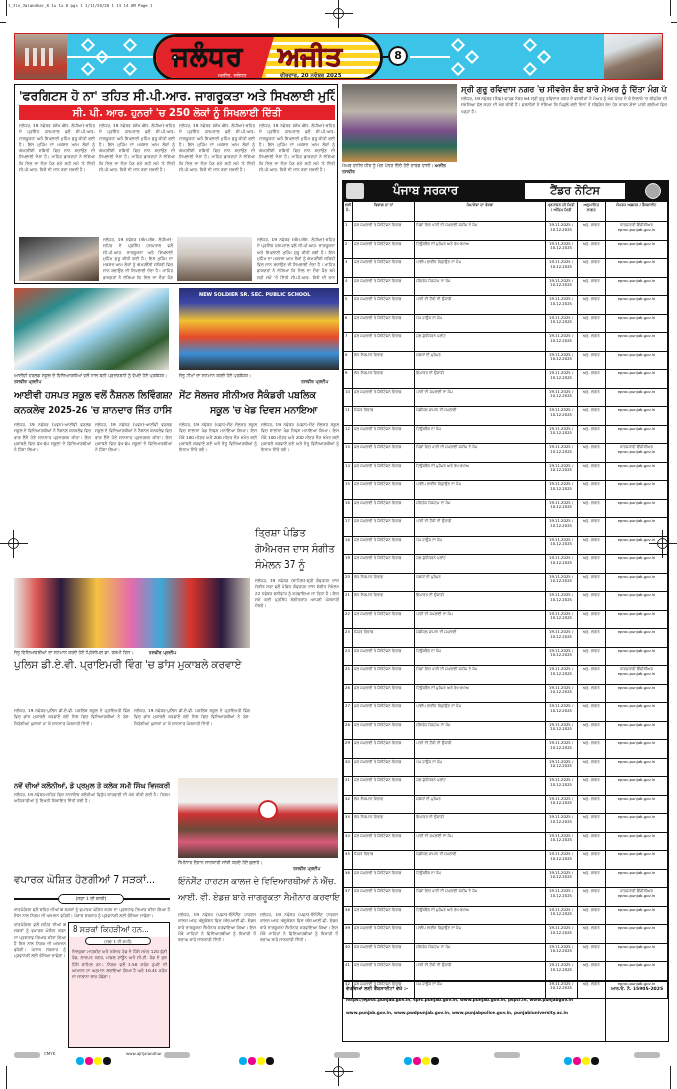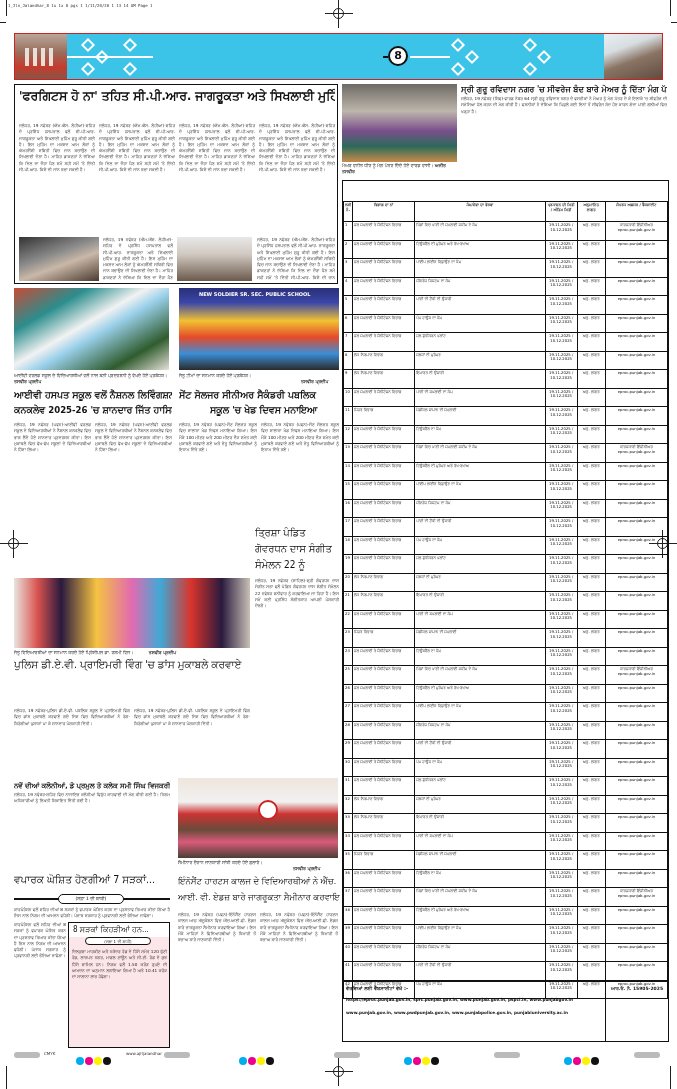--- a/index.html
+++ b/index.html
@@ -79,34 +79,43 @@
       <div class="win" style="left:26px"></div>
       <div class="win" style="left:34px"></div>
   </div>
   <div class="abs diamond" style="left:68px;top:6px;"></div>
   <div class="abs diamond" style="left:82px;top:18px;"></div>
   <div class="abs diamond" style="left:68px;top:30px;"></div>
   <div class="abs diamond" style="left:110px;top:6px;"></div>
   <div class="abs diamond" style="left:110px;top:30px;"></div>
   <div class="abs" style="left:52px;top:22px;width:86px;height:2px;background:#fff;"></div>
 
+  <div class="abs mast-pill">
+    <div class="abs mast-yellow-stripes"></div>
+    <div class="abs mast-red"></div>
+    <div class="abs mast-title-1">ਜਲੰਧਰ</div>
+    <div class="abs mast-title-2">ਅਜੀਤ</div>
+    <div class="abs mast-sub">ਅਜੀਤ, ਜਲੰਧਰ</div>
+    <div class="abs mast-date">ਵੀਰਵਾਰ, 20 ਨਵੰਬਰ 2025</div>
+  </div>
   <div class="abs" style="left:368px;top:22px;width:5px;height:2px;background:#111;"></div>
   <div class="abs page-no">8</div>
   <div class="abs" style="left:395px;top:22px;width:40px;height:2px;background:#fff;"></div>
   <div class="abs diamond" style="left:438px;top:6px;"></div>
   <div class="abs diamond" style="left:452px;top:18px;"></div>
   <div class="abs diamond" style="left:438px;top:30px;"></div>
   <div class="abs diamond" style="left:510px;top:6px;"></div>
   <div class="abs diamond" style="left:524px;top:18px;"></div>
   <div class="abs diamond" style="left:510px;top:30px;"></div>
   <div class="abs mast-photo-r"></div>
 </div>
 
 <div class="abs box-border" style="left:14px;top:84px;width:324px;height:200px;">
   <div class="abs hl" style="left:4px;top:3px;width:316px;font-size:12.5px;">'ਫਰਗਿਟਸ ਹੋ ਨਾ' ਤਹਿਤ ਸੀ.ਪੀ.ਆਰ. ਜਾਗਰੂਕਤਾ ਅਤੇ ਸਿਖਲਾਈ ਮੁਹਿੰਮ ਸ਼ੁਰੂ</div>
+  <div class="abs redbar" style="left:4px;top:20px;width:316px;height:15px;font-size:10px;line-height:15px;">ਸੀ. ਪੀ. ਆਰ. ਹੁਨਰਾਂ 'ਚ 250 ਲੋਕਾਂ ਨੂੰ ਸਿਖਲਾਈ ਦਿੱਤੀ</div>
   <div class="abs cols" style="left:4px;top:38px;width:316px;height:112px;">
     <div class="col txt">ਜਲੰਧਰ, 19 ਨਵੰਬਰ (ਐੱਮ.ਐੱਸ. ਲੋਹੀਆ)-ਸ਼ਹਿਰ ਦੇ ਪ੍ਰਸਿੱਧ ਹਸਪਤਾਲ ਵਲੋਂ ਸੀ.ਪੀ.ਆਰ. ਜਾਗਰੂਕਤਾ ਅਤੇ ਸਿਖਲਾਈ ਮੁਹਿੰਮ ਸ਼ੁਰੂ ਕੀਤੀ ਗਈ ਹੈ। ਇਸ ਮੁਹਿੰਮ ਦਾ ਮਕਸਦ ਆਮ ਲੋਕਾਂ ਨੂੰ ਐਮਰਜੈਂਸੀ ਸਥਿਤੀ ਵਿਚ ਜਾਨ ਬਚਾਉਣ ਦੀ ਸਿਖਲਾਈ ਦੇਣਾ ਹੈ। ਮਾਹਿਰ ਡਾਕਟਰਾਂ ਨੇ ਦੱਸਿਆ ਕਿ ਦਿਲ ਦਾ ਦੌਰਾ ਪੈਣ ਸਮੇਂ ਸਹੀ ਸਮੇਂ 'ਤੇ ਦਿੱਤੀ ਸੀ.ਪੀ.ਆਰ. ਕਿਸੇ ਦੀ ਜਾਨ ਬਚਾ ਸਕਦੀ ਹੈ।</div>
     <div class="col txt">ਜਲੰਧਰ, 19 ਨਵੰਬਰ (ਐੱਮ.ਐੱਸ. ਲੋਹੀਆ)-ਸ਼ਹਿਰ ਦੇ ਪ੍ਰਸਿੱਧ ਹਸਪਤਾਲ ਵਲੋਂ ਸੀ.ਪੀ.ਆਰ. ਜਾਗਰੂਕਤਾ ਅਤੇ ਸਿਖਲਾਈ ਮੁਹਿੰਮ ਸ਼ੁਰੂ ਕੀਤੀ ਗਈ ਹੈ। ਇਸ ਮੁਹਿੰਮ ਦਾ ਮਕਸਦ ਆਮ ਲੋਕਾਂ ਨੂੰ ਐਮਰਜੈਂਸੀ ਸਥਿਤੀ ਵਿਚ ਜਾਨ ਬਚਾਉਣ ਦੀ ਸਿਖਲਾਈ ਦੇਣਾ ਹੈ। ਮਾਹਿਰ ਡਾਕਟਰਾਂ ਨੇ ਦੱਸਿਆ ਕਿ ਦਿਲ ਦਾ ਦੌਰਾ ਪੈਣ ਸਮੇਂ ਸਹੀ ਸਮੇਂ 'ਤੇ ਦਿੱਤੀ ਸੀ.ਪੀ.ਆਰ. ਕਿਸੇ ਦੀ ਜਾਨ ਬਚਾ ਸਕਦੀ ਹੈ।</div>
     <div class="col txt">ਜਲੰਧਰ, 19 ਨਵੰਬਰ (ਐੱਮ.ਐੱਸ. ਲੋਹੀਆ)-ਸ਼ਹਿਰ ਦੇ ਪ੍ਰਸਿੱਧ ਹਸਪਤਾਲ ਵਲੋਂ ਸੀ.ਪੀ.ਆਰ. ਜਾਗਰੂਕਤਾ ਅਤੇ ਸਿਖਲਾਈ ਮੁਹਿੰਮ ਸ਼ੁਰੂ ਕੀਤੀ ਗਈ ਹੈ। ਇਸ ਮੁਹਿੰਮ ਦਾ ਮਕਸਦ ਆਮ ਲੋਕਾਂ ਨੂੰ ਐਮਰਜੈਂਸੀ ਸਥਿਤੀ ਵਿਚ ਜਾਨ ਬਚਾਉਣ ਦੀ ਸਿਖਲਾਈ ਦੇਣਾ ਹੈ। ਮਾਹਿਰ ਡਾਕਟਰਾਂ ਨੇ ਦੱਸਿਆ ਕਿ ਦਿਲ ਦਾ ਦੌਰਾ ਪੈਣ ਸਮੇਂ ਸਹੀ ਸਮੇਂ 'ਤੇ ਦਿੱਤੀ ਸੀ.ਪੀ.ਆਰ. ਕਿਸੇ ਦੀ ਜਾਨ ਬਚਾ ਸਕਦੀ ਹੈ।</div>
     <div class="col txt">ਜਲੰਧਰ, 19 ਨਵੰਬਰ (ਐੱਮ.ਐੱਸ. ਲੋਹੀਆ)-ਸ਼ਹਿਰ ਦੇ ਪ੍ਰਸਿੱਧ ਹਸਪਤਾਲ ਵਲੋਂ ਸੀ.ਪੀ.ਆਰ. ਜਾਗਰੂਕਤਾ ਅਤੇ ਸਿਖਲਾਈ ਮੁਹਿੰਮ ਸ਼ੁਰੂ ਕੀਤੀ ਗਈ ਹੈ। ਇਸ ਮੁਹਿੰਮ ਦਾ ਮਕਸਦ ਆਮ ਲੋਕਾਂ ਨੂੰ ਐਮਰਜੈਂਸੀ ਸਥਿਤੀ ਵਿਚ ਜਾਨ ਬਚਾਉਣ ਦੀ ਸਿਖਲਾਈ ਦੇਣਾ ਹੈ। ਮਾਹਿਰ ਡਾਕਟਰਾਂ ਨੇ ਦੱਸਿਆ ਕਿ ਦਿਲ ਦਾ ਦੌਰਾ ਪੈਣ ਸਮੇਂ ਸਹੀ ਸਮੇਂ 'ਤੇ ਦਿੱਤੀ ਸੀ.ਪੀ.ਆਰ. ਕਿਸੇ ਦੀ ਜਾਨ ਬਚਾ ਸਕਦੀ ਹੈ।</div>
   </div>
   <div class="abs photo" style="left:4px;top:152px;width:80px;height:44px;background:linear-gradient(160deg,#333 0%,#8a8a8a 40%,#c9b8a8 60%,#4a3a2e 100%);"></div>
   <div class="abs txt" style="left:88px;top:152px;width:70px;height:44px;">ਜਲੰਧਰ, 19 ਨਵੰਬਰ (ਐੱਮ.ਐੱਸ. ਲੋਹੀਆ)-ਸ਼ਹਿਰ ਦੇ ਪ੍ਰਸਿੱਧ ਹਸਪਤਾਲ ਵਲੋਂ ਸੀ.ਪੀ.ਆਰ. ਜਾਗਰੂਕਤਾ ਅਤੇ ਸਿਖਲਾਈ ਮੁਹਿੰਮ ਸ਼ੁਰੂ ਕੀਤੀ ਗਈ ਹੈ। ਇਸ ਮੁਹਿੰਮ ਦਾ ਮਕਸਦ ਆਮ ਲੋਕਾਂ ਨੂੰ ਐਮਰਜੈਂਸੀ ਸਥਿਤੀ ਵਿਚ ਜਾਨ ਬਚਾਉਣ ਦੀ ਸਿਖਲਾਈ ਦੇਣਾ ਹੈ। ਮਾਹਿਰ ਡਾਕਟਰਾਂ ਨੇ ਦੱਸਿਆ ਕਿ ਦਿਲ ਦਾ ਦੌਰਾ ਪੈਣ ਸਮੇਂ ਸਹੀ ਸਮੇਂ 'ਤੇ ਦਿੱਤੀ ਸੀ.ਪੀ.ਆਰ. ਕਿਸੇ ਦੀ ਜਾਨ ਬਚਾ ਸਕਦੀ ਹੈ।</div>
   <div class="abs photo" style="left:162px;top:152px;width:75px;height:44px;background:linear-gradient(180deg,#e8e8e8 0%,#d0c8c0 40%,#6b5a4c 100%);"></div>
   <div class="abs txt" style="left:242px;top:152px;width:78px;height:44px;">ਜਲੰਧਰ, 19 ਨਵੰਬਰ (ਐੱਮ.ਐੱਸ. ਲੋਹੀਆ)-ਸ਼ਹਿਰ ਦੇ ਪ੍ਰਸਿੱਧ ਹਸਪਤਾਲ ਵਲੋਂ ਸੀ.ਪੀ.ਆਰ. ਜਾਗਰੂਕਤਾ ਅਤੇ ਸਿਖਲਾਈ ਮੁਹਿੰਮ ਸ਼ੁਰੂ ਕੀਤੀ ਗਈ ਹੈ। ਇਸ ਮੁਹਿੰਮ ਦਾ ਮਕਸਦ ਆਮ ਲੋਕਾਂ ਨੂੰ ਐਮਰਜੈਂਸੀ ਸਥਿਤੀ ਵਿਚ ਜਾਨ ਬਚਾਉਣ ਦੀ ਸਿਖਲਾਈ ਦੇਣਾ ਹੈ। ਮਾਹਿਰ ਡਾਕਟਰਾਂ ਨੇ ਦੱਸਿਆ ਕਿ ਦਿਲ ਦਾ ਦੌਰਾ ਪੈਣ ਸਮੇਂ ਸਹੀ ਸਮੇਂ 'ਤੇ ਦਿੱਤੀ ਸੀ.ਪੀ.ਆਰ. ਕਿਸੇ ਦੀ ਜਾਨ ਬਚਾ ਸਕਦੀ ਹੈ।</div>
@@ -114,20 +123,26 @@
 
 <div class="abs photo" style="left:342px;top:84px;width:115px;height:78px;background:linear-gradient(180deg,#6e6a64 0%,#bdb6ac 35%,#7a4f8c 60%,#2b6a5a 80%,#c98c4a 100%);"></div>
 <div class="abs cap" style="left:342px;top:163px;width:115px;">
   <span>ਮੇਅਰ ਵਨੀਤ ਧੀਰ ਨੂੰ ਮੰਗ ਪੱਤਰ ਦਿੰਦੇ ਹੋਏ ਵਾਰਡ ਵਾਸੀ।</span>
   <span class="credit">ਅਜੀਤ ਤਸਵੀਰ</span>
 </div>
 <div class="abs hl" style="left:461px;top:84px;width:206px;font-size:8.2px;">ਸ੍ਰੀ ਗੁਰੂ ਰਵਿਦਾਸ ਨਗਰ 'ਚ ਸੀਵਰੇਜ ਬੰਦ ਬਾਰੇ ਮੇਅਰ ਨੂੰ ਦਿੱਤਾ ਮੰਗ ਪੱਤਰ</div>
 <div class="abs txt" style="left:461px;top:96px;width:206px;height:78px;">ਜਲੰਧਰ, 19 ਨਵੰਬਰ (ਸ਼ਿਵ)-ਵਾਰਡ ਨੰਬਰ 64 ਸ੍ਰੀ ਗੁਰੂ ਰਵਿਦਾਸ ਨਗਰ ਦੇ ਵਸਨੀਕਾਂ ਨੇ ਮੇਅਰ ਨੂੰ ਮੰਗ ਪੱਤਰ ਦੇ ਕੇ ਇਲਾਕੇ 'ਚ ਸੀਵਰੇਜ ਦੀ ਸਮੱਸਿਆ ਹੱਲ ਕਰਨ ਦੀ ਮੰਗ ਕੀਤੀ ਹੈ। ਵਸਨੀਕਾਂ ਨੇ ਦੱਸਿਆ ਕਿ ਪਿਛਲੇ ਕਈ ਦਿਨਾਂ ਤੋਂ ਸੀਵਰੇਜ ਬੰਦ ਹੋਣ ਕਾਰਨ ਗੰਦਾ ਪਾਣੀ ਗਲੀਆਂ ਵਿਚ ਖੜ੍ਹਾ ਹੈ।</div>
 
 <div class="abs box-border" style="left:342px;top:180px;width:327px;height:862px;">
+  <div class="abs tender-head" style="left:0;top:0;width:325px;height:20px;">
+    <div class="abs" style="left:3px;top:2px;width:18px;height:16px;background:#ddd;border-radius:2px;"></div>
+    <div class="abs" style="left:50px;top:2px;font-size:12px;font-weight:bold;color:#fff;">ਪੰਜਾਬ ਸਰਕਾਰ</div>
+    <div class="abs" style="left:182px;top:2px;width:100px;height:16px;background:#fff;color:#111;font-size:11px;font-weight:bold;text-align:center;line-height:16px;">ਟੈਂਡਰ ਨੋਟਿਸ</div>
+    <div class="abs" style="left:302px;top:2px;width:16px;height:16px;border-radius:50%;background:#aaa;border:1px solid #eee;"></div>
+  </div>
   <div class="abs" style="left:0;top:20px;width:325px;">
     <table class="tender">
       <colgroup>
         <col style="width:9px">
           <col style="width:62px">
           <col style="width:130px">
           <col style="width:32px">
           <col style="width:28px">
           <col style="width:62px">
       </colgroup>
@@ -510,22 +525,22 @@
   <span class="credit" style="margin-left:122px;">ਤਸਵੀਰ ਪ੍ਰਦੀਪ</span>
 </div>
 <div class="abs hl" style="left:179px;top:389px;width:160px;font-size:9.5px;">ਸੇਂਟ ਸੋਲਜਰ ਸੀਨੀਅਰ ਸੈਕੰਡਰੀ ਪਬਲਿਕ</div>
 <div class="abs hl" style="left:210px;top:404px;width:130px;font-size:9.5px;">ਸਕੂਲ 'ਚ ਖੇਡ ਦਿਵਸ ਮਨਾਇਆ</div>
 <div class="abs cols" style="left:179px;top:422px;width:160px;height:104px;">
   <div class="col txt">ਜਲੰਧਰ, 19 ਨਵੰਬਰ (ਪਵਨ)-ਸੇਂਟ ਸੋਲਜਰ ਸਕੂਲ ਵਿਚ ਸਾਲਾਨਾ ਖੇਡ ਦਿਵਸ ਮਨਾਇਆ ਗਿਆ। ਇਸ ਮੌਕੇ 100 ਮੀਟਰ ਅਤੇ 200 ਮੀਟਰ ਦੌੜ ਸਮੇਤ ਕਈ ਮੁਕਾਬਲੇ ਕਰਵਾਏ ਗਏ ਅਤੇ ਜੇਤੂ ਵਿਦਿਆਰਥੀਆਂ ਨੂੰ ਇਨਾਮ ਦਿੱਤੇ ਗਏ।</div>
   <div class="col txt">ਜਲੰਧਰ, 19 ਨਵੰਬਰ (ਪਵਨ)-ਸੇਂਟ ਸੋਲਜਰ ਸਕੂਲ ਵਿਚ ਸਾਲਾਨਾ ਖੇਡ ਦਿਵਸ ਮਨਾਇਆ ਗਿਆ। ਇਸ ਮੌਕੇ 100 ਮੀਟਰ ਅਤੇ 200 ਮੀਟਰ ਦੌੜ ਸਮੇਤ ਕਈ ਮੁਕਾਬਲੇ ਕਰਵਾਏ ਗਏ ਅਤੇ ਜੇਤੂ ਵਿਦਿਆਰਥੀਆਂ ਨੂੰ ਇਨਾਮ ਦਿੱਤੇ ਗਏ।</div>
 </div>
 
 <div class="abs hl" style="left:255px;top:527px;width:85px;font-size:10px;font-weight:normal;">ਤ੍ਰਿਸ਼ਾ ਪੰਡਿਤ</div>
-<div class="abs hl" style="left:255px;top:543px;width:85px;font-size:10px;font-weight:normal;">ਗੋਵਰਧਨ ਦਾਸ ਸੰਗੀਤ</div>
-<div class="abs hl" style="left:255px;top:559px;width:85px;font-size:10px;font-weight:normal;">ਸੰਮੇਲਨ 22 ਨੂੰ</div>
+<div class="abs hl" style="left:255px;top:543px;width:85px;font-size:10px;font-weight:normal;">ਗੋਐਮਰਜ ਦਾਸ ਸੰਗੀਤ</div>
+<div class="abs hl" style="left:255px;top:559px;width:85px;font-size:10px;font-weight:normal;">ਸੰਮੇਲਨ 37 ਨੂੰ</div>
 <div class="abs txt" style="left:255px;top:578px;width:84px;height:202px;">ਜਲੰਧਰ, 19 ਨਵੰਬਰ (ਸਾਹਿਲ)-ਸ਼੍ਰੀ ਗੋਵਰਧਨ ਦਾਸ ਸੰਗੀਤ ਸਭਾ ਵਲੋਂ ਪੰਡਿਤ ਗੋਵਰਧਨ ਦਾਸ ਸੰਗੀਤ ਸੰਮੇਲਨ 22 ਨਵੰਬਰ ਸ਼ਨੀਵਾਰ ਨੂੰ ਕਰਵਾਇਆ ਜਾ ਰਿਹਾ ਹੈ। ਇਸ ਸਮੇਂ ਕਈ ਪ੍ਰਸਿੱਧ ਸੰਗੀਤਕਾਰ ਆਪਣੀ ਪੇਸ਼ਕਾਰੀ ਦੇਣਗੇ।</div>
 
 <div class="abs photo" style="left:14px;top:578px;width:236px;height:70px;background:linear-gradient(90deg,#e9e4de 0%,#d9534f 10%,#2a1a3e 20%,#f5c242 35%,#e26ab0 50%,#3fa9d6 62%,#d9342b 75%,#2a1a3e 88%,#c9c0b5 100%);"></div>
 <div class="abs cap" style="left:14px;top:650px;width:236px;">
   <span>ਜੇਤੂ ਵਿਦਿਆਰਥੀਆਂ ਦਾ ਸਨਮਾਨ ਕਰਦੇ ਹੋਏ ਪ੍ਰਿੰਸੀਪਲ ਡਾ. ਰਸ਼ਮੀ ਵਿਜ।</span>
   <span class="credit" style="margin-left:14px;">ਤਸਵੀਰ ਪ੍ਰਦੀਪ</span>
 </div>
 <div class="abs hl" style="left:14px;top:658px;width:240px;font-size:10.5px;font-weight:normal;">ਪੁਲਿਸ ਡੀ.ਏ.ਵੀ. ਪ੍ਰਾਇਮਰੀ ਵਿੰਗ 'ਚ ਡਾਂਸ ਮੁਕਾਬਲੇ ਕਰਵਾਏ</div>
 <div class="abs cols" style="left:14px;top:708px;width:236px;height:66px;">
   <div class="col txt">ਜਲੰਧਰ, 19 ਨਵੰਬਰ-ਪੁਲਿਸ ਡੀ.ਏ.ਵੀ. ਪਬਲਿਕ ਸਕੂਲ ਦੇ ਪ੍ਰਾਇਮਰੀ ਵਿੰਗ ਵਿਚ ਡਾਂਸ ਮੁਕਾਬਲੇ ਕਰਵਾਏ ਗਏ ਜਿਸ ਵਿਚ ਵਿਦਿਆਰਥੀਆਂ ਨੇ ਰੰਗ-ਬਿਰੰਗੀਆਂ ਪੁਸ਼ਾਕਾਂ ਪਾ ਕੇ ਸ਼ਾਨਦਾਰ ਪੇਸ਼ਕਾਰੀ ਦਿੱਤੀ।</div>

